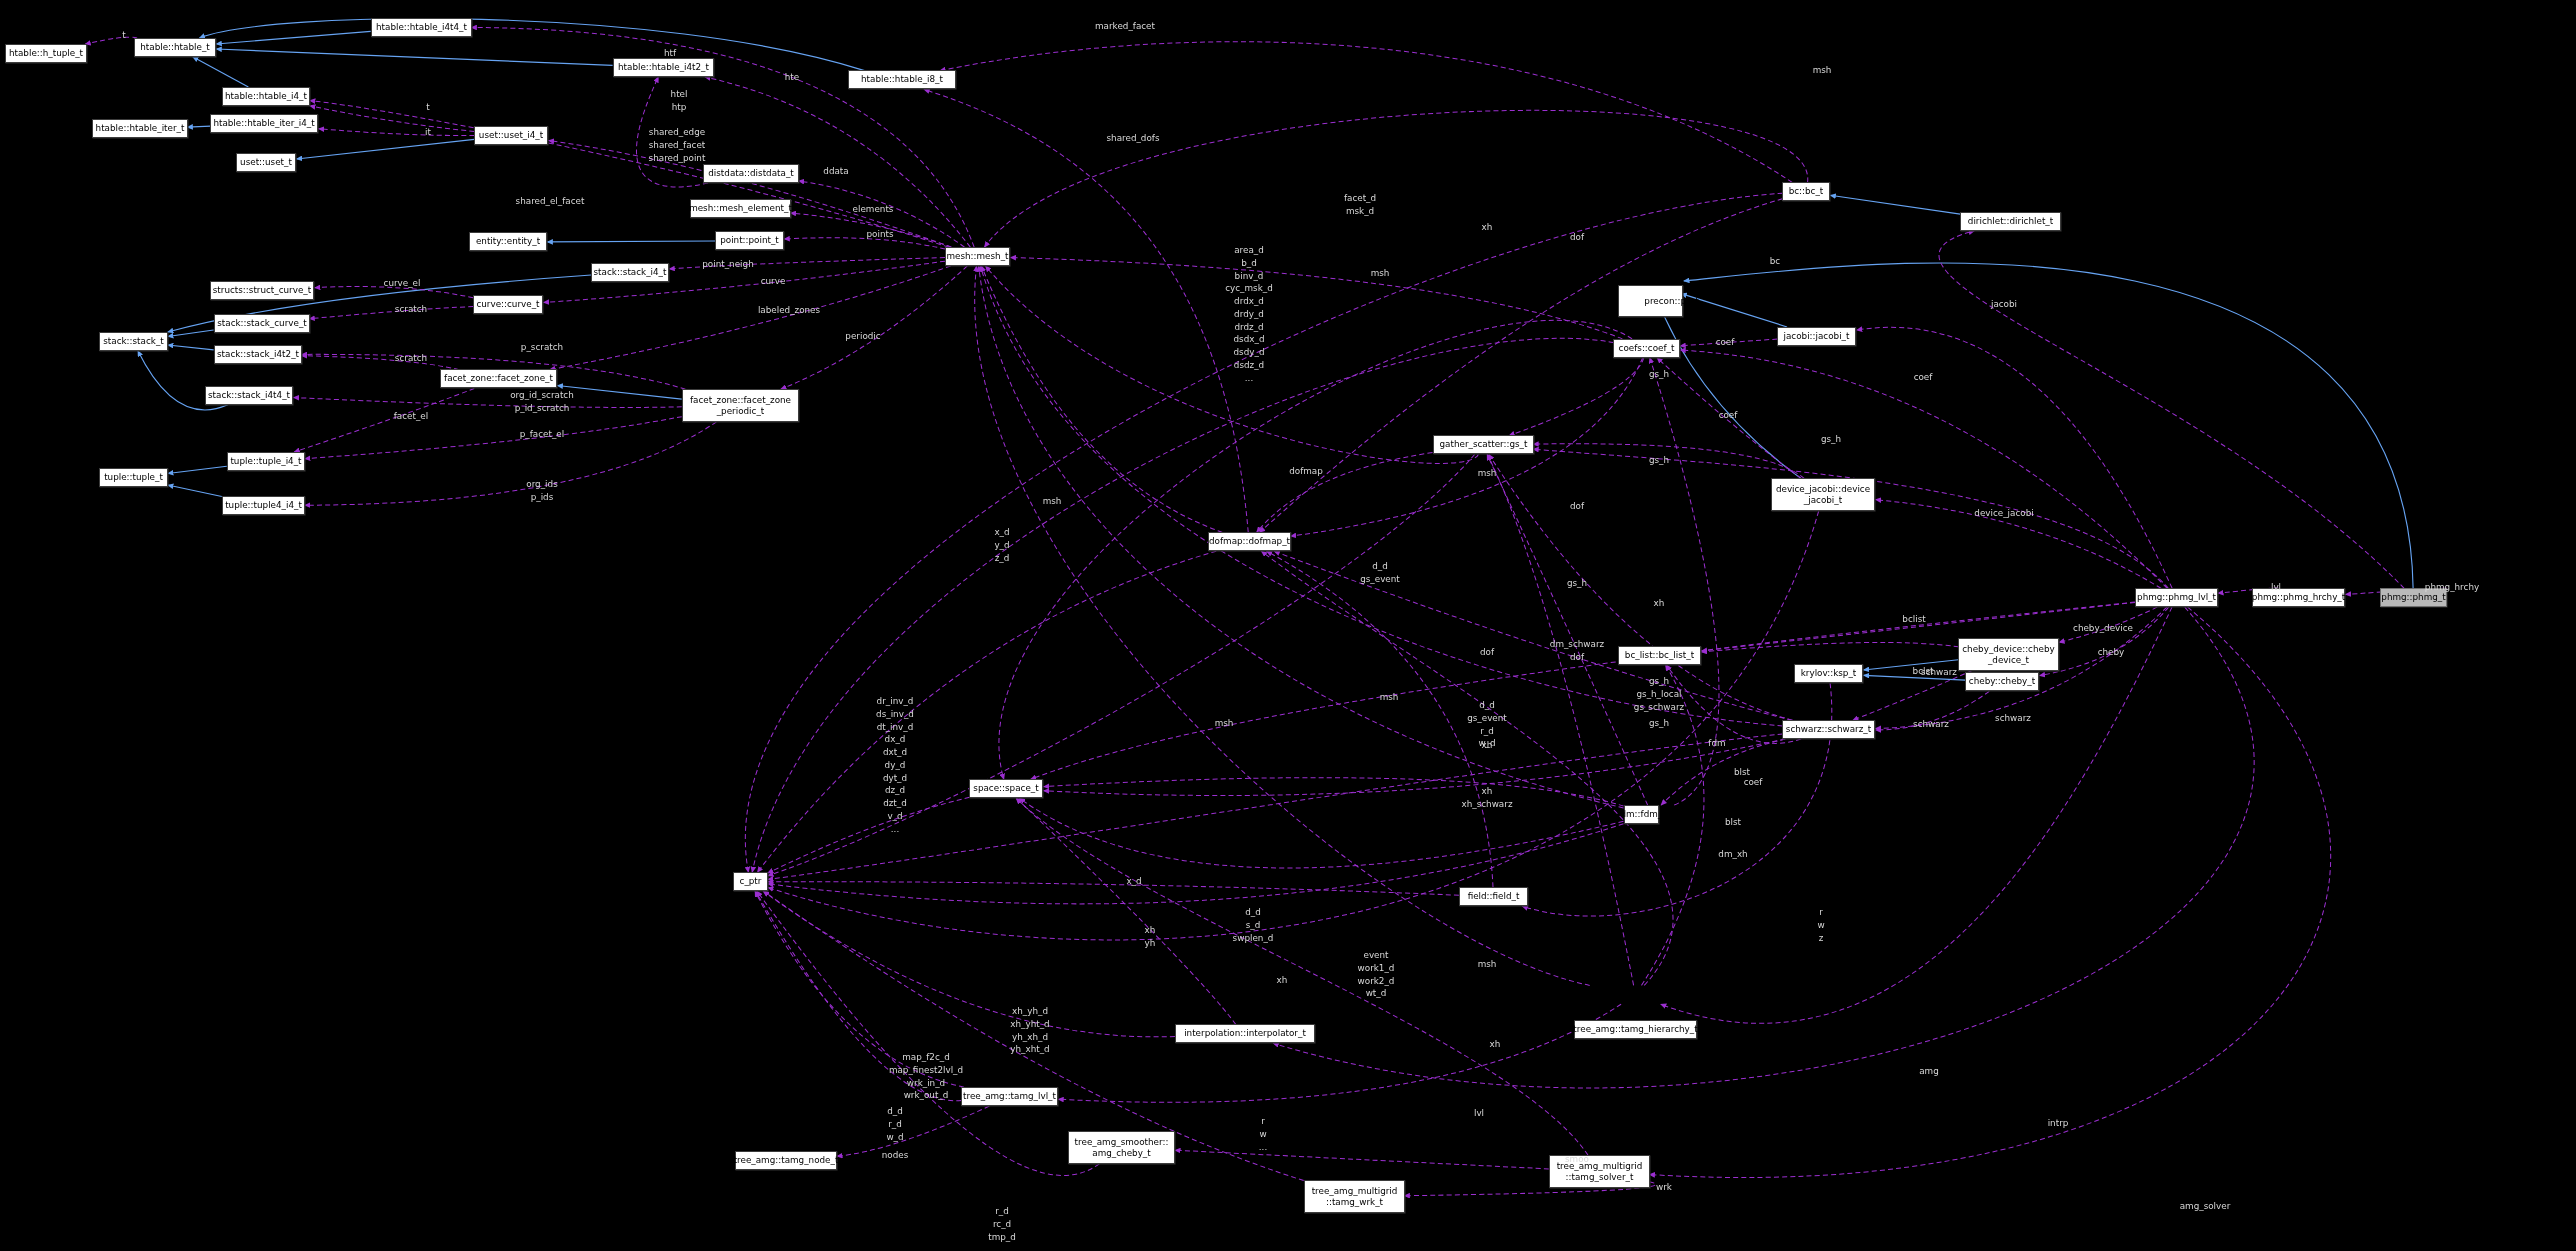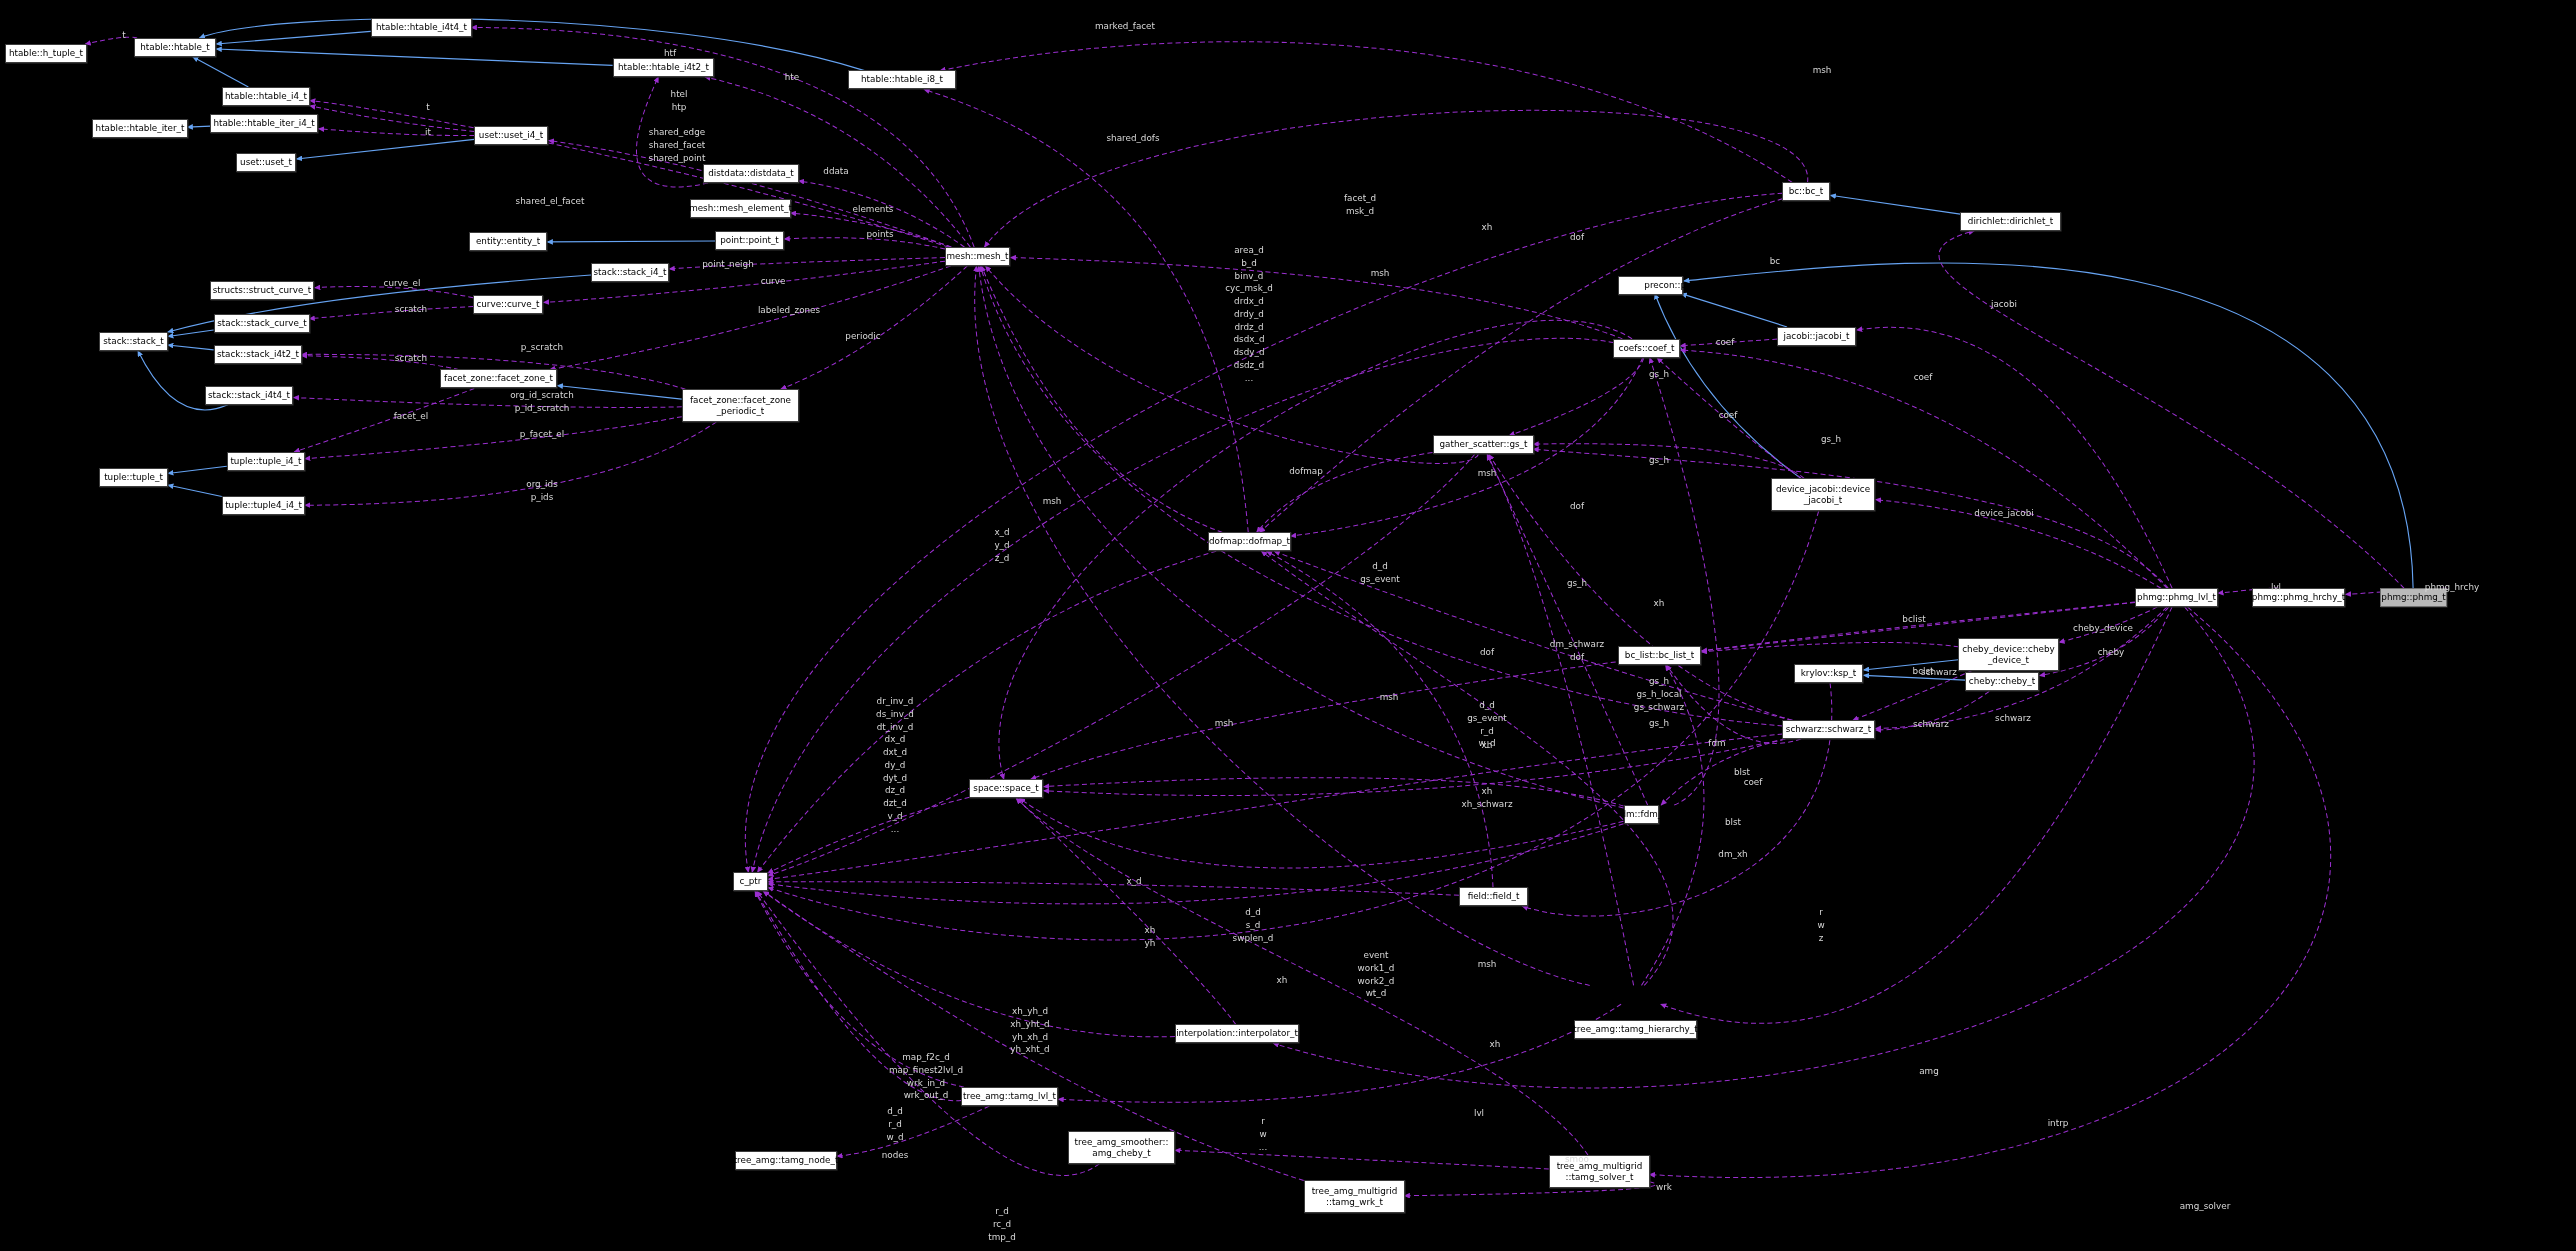--- a/index.html
+++ b/index.html
@@ -165,42 +165,42 @@
       <div class="node" style="left: 440px; top: 369px; width: 117px; height: 19px;">facet_zone::facet_zone_t</div>
       <div class="node" style="left: 205px; top: 386px; width: 88px; height: 19px;">stack::stack_i4t4_t</div>
       <div class="node" style="left: 682px; top: 389px; width: 117px; height: 33px;">facet_zone::facet_zone
 _periodic_t</div>
       <div class="node" style="left: 227px; top: 452px; width: 78px; height: 19px;">tuple::tuple_i4_t</div>
       <div class="node" style="left: 99px; top: 468px; width: 69px; height: 19px;">tuple::tuple_t</div>
       <div class="node" style="left: 222px; top: 496px; width: 83px; height: 19px;">tuple::tuple4_i4_t</div>
       <div class="node" style="left: 945px; top: 247px; width: 65px; height: 19px;">mesh::mesh_t</div>
       <div class="node" style="left: 1782px; top: 182px; width: 48px; height: 19px;">bc::bc_t</div>
       <div class="node" style="left: 1960px; top: 212px; width: 101px; height: 19px;">dirichlet::dirichlet_t</div>
-      <div class="node" style="left: 1618px; top: 276px; width: 65px; height: 19px; padding-left: 44px;">precon::pc_t</div>
+      <div class="node" style="left: 1618px; top: 285px; width: 65px; height: 32px; padding-left: 44px;">precon::pc_t</div>
       <div class="node" style="left: 1777px; top: 327px; width: 79px; height: 19px;">jacobi::jacobi_t</div>
       <div class="node" style="left: 1613px; top: 339px; width: 67px; height: 19px;">coefs::coef_t</div>
       <div class="node" style="left: 1433px; top: 435px; width: 101px; height: 19px;">gather_scatter::gs_t</div>
       <div class="node" style="left: 1771px; top: 478px; width: 104px; height: 33px;">device_jacobi::device
 _jacobi_t</div>
       <div class="node" style="left: 1208px; top: 532px; width: 83px; height: 19px;">dofmap::dofmap_t</div>
       <div class="node" style="left: 2135px; top: 588px; width: 83px; height: 19px;">phmg::phmg_lvl_t</div>
       <div class="node" style="left: 2252px; top: 588px; width: 93px; height: 19px;">phmg::phmg_hrchy_t</div>
       <div class="node selected" style="left: 2380px; top: 588px; width: 67px; height: 19px;">phmg::phmg_t</div>
       <div class="node" style="left: 1958px; top: 638px; width: 101px; height: 33px;">cheby_device::cheby
 _device_t</div>
       <div class="node" style="left: 1794px; top: 664px; width: 69px; height: 19px;">krylov::ksp_t</div>
       <div class="node" style="left: 1965px; top: 672px; width: 74px; height: 19px;">cheby::cheby_t</div>
       <div class="node" style="left: 1618px; top: 646px; width: 83px; height: 19px;">bc_list::bc_list_t</div>
       <div class="node" style="left: 1782px; top: 720px; width: 93px; height: 19px;">schwarz::schwarz_t</div>
       <div class="node" style="left: 1624px; top: 805px; width: 35px; height: 19px;">fdm::fdm_t</div>
       <div class="node" style="left: 969px; top: 779px; width: 74px; height: 19px;">space::space_t</div>
       <div class="node" style="left: 733px; top: 872px; width: 35px; height: 19px;">c_ptr</div>
       <div class="node" style="left: 1459px; top: 887px; width: 69px; height: 19px;">field::field_t</div>
       <div class="node" style="left: 1574px; top: 985px; width: 123px; height: 19px; margin-top: 35px;">tree_amg::tamg_hierarchy_t</div>
-      <div class="node" style="left: 1175px; top: 1024px; width: 124px; height: 19px;">interpolation::interpolator_t</div>
+      <div class="node" style="left: 1175px; top: 1024px; width: 140px; height: 19px;">interpolation::interpolator_t</div>
       <div class="node" style="left: 961px; top: 1087px; width: 97px; height: 19px;">tree_amg::tamg_lvl_t</div>
       <div class="node" style="left: 735px; top: 1151px; width: 102px; height: 19px;">tree_amg::tamg_node_t</div>
       <div class="node" style="left: 1068px; top: 1131px; width: 107px; height: 33px;">tree_amg_smoother::
 amg_cheby_t</div>
       <div class="node" style="left: 1549px; top: 1155px; width: 101px; height: 33px;">tree_amg_multigrid
 ::tamg_solver_t</div>
       <div class="node" style="left: 1304px; top: 1180px; width: 101px; height: 33px;">tree_amg_multigrid
 ::tamg_wrk_t</div>
     </div>
   <div id="labels-layer">

